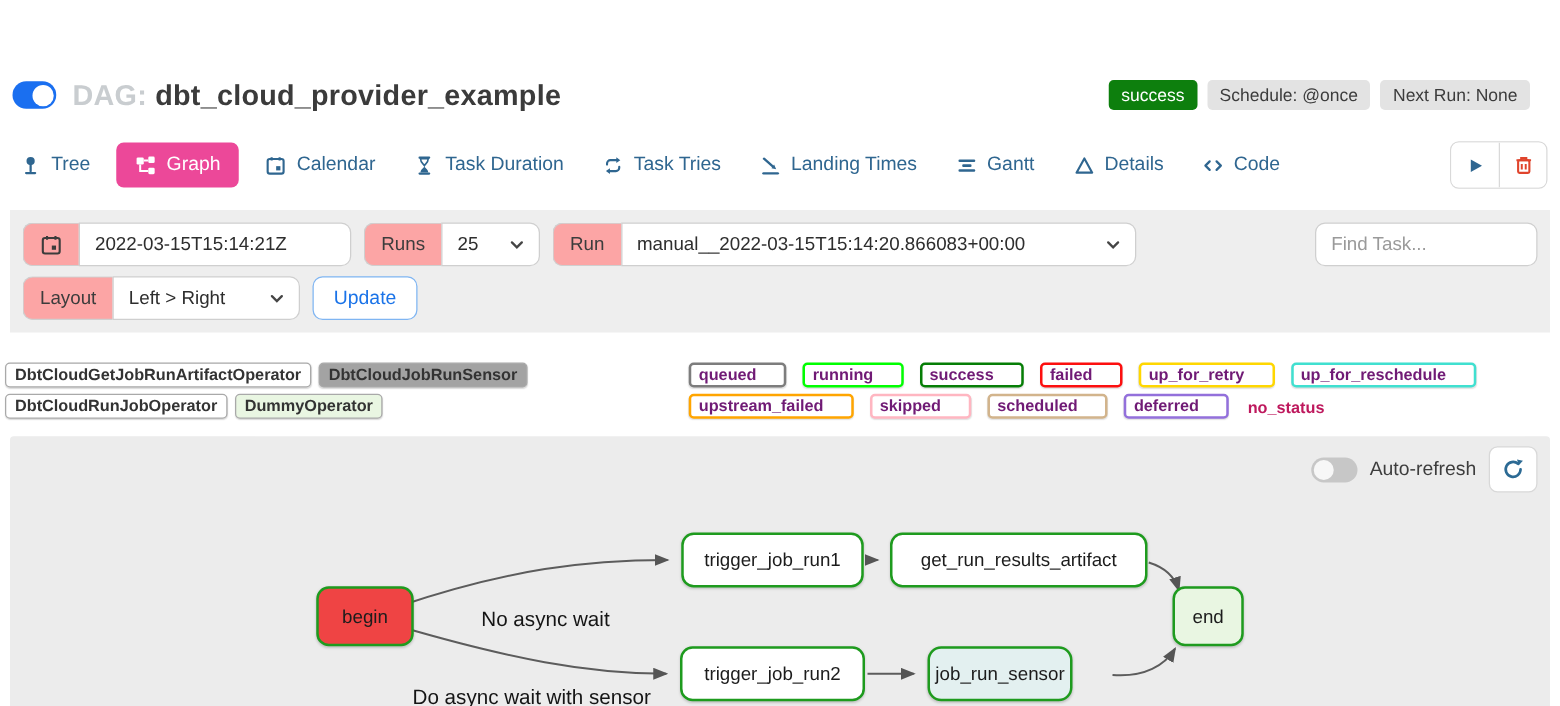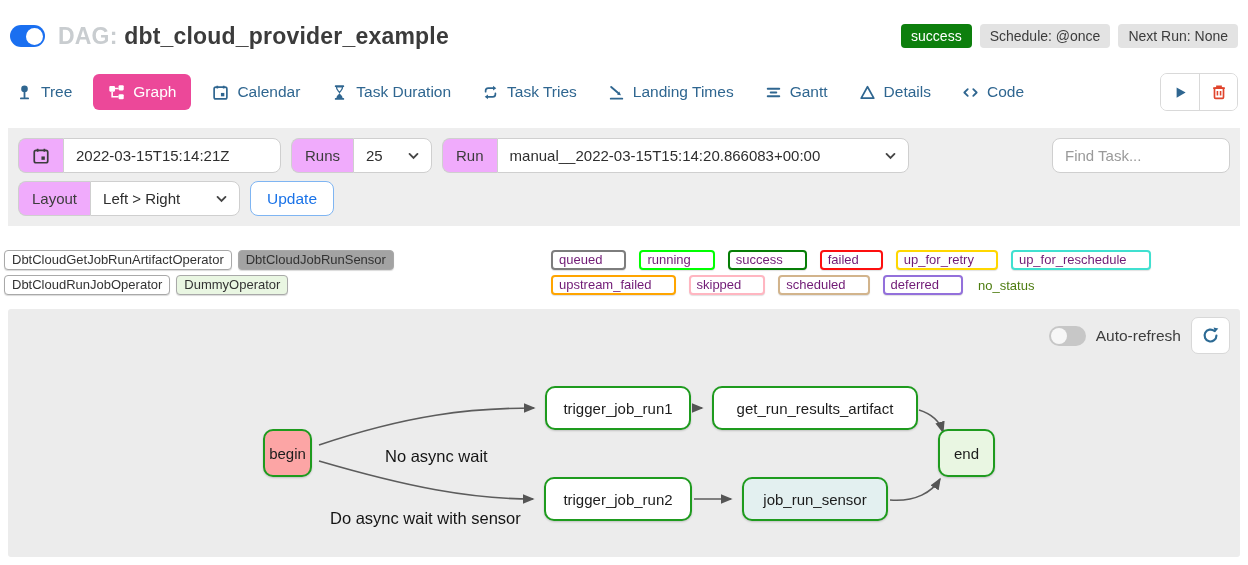--- a/index.html
+++ b/index.html
@@ -1,20 +1,20 @@
 <!DOCTYPE html>
 <html><head>
 <meta charset="utf-8">
 <style>
   * { margin:0; padding:0; box-sizing:border-box; }
   html,body { width:1248px; height:565px; background:#fff; overflow:hidden;
     font-family:"Liberation Sans", sans-serif; color:#3f3f3f; }
 
   
-  .header { display:flex; align-items:center; padding:20px 10px 0 10px; height:52px; }
+  .header { display:flex; align-items:center; padding:20px 24px 0 10px; height:52px;margin-top:40px; }
   .toggle { width:35px; height:22px; border-radius:11px; background:#1a6ff0; position:relative; flex:0 0 auto; cursor:pointer; }
   .toggle .knob { position:absolute; top:2.5px; right:2.5px; width:17px; height:17px; border-radius:50%; background:#fff; }
   .dag-title { margin-left:13px; font-size:23px; font-weight:700; letter-spacing:.2px; white-space:nowrap; }
   .dag-title .prefix { color:#c9cdd0; font-weight:700; }
   .dag-title .name { color:#3b3b3b; }
   .header-badges { margin-left:auto; display:flex; gap:8px; align-items:center; }
   .badge { font-size:14px; padding:4px 10px; border-radius:4px; background:#e3e3e3; color:#3c3c3c; white-space:nowrap; }
   .badge.success { background:#0d7f0d; color:#fff; font-weight:500; }
 
   
@@ -24,36 +24,36 @@
   .tab.active { background:#ec4899; color:#fff; padding:9px 15px; }
   .btn-group { margin-left:auto; display:flex; border:1px solid #d9d9d9; border-radius:7px; overflow:hidden; background:#fff; margin-right:4px; }
   .btn-group .gbtn { width:38px; height:36px; display:flex; align-items:center; justify-content:center; background:#fff; cursor:pointer; }
   .btn-group .gbtn + .gbtn { border-left:1px solid #d9d9d9; }
 
   
   .filterbar { margin:16px 8px 0 8px; background:#eeeeee; padding:10px 10px; }
   .frow { display:flex; align-items:center; }
   .frow + .frow { margin-top:8px; }
   .igroup { display:flex; align-items:stretch; height:35px; }
-  .addon { display:flex; align-items:center; padding:12px 13px; background:#f0abfc; border:1px solid #cfcfcf; border-right:none; border-radius:8px 0 0 8px; font-size:15px; color:#3c3c3c;text-align:center; }
+  .addon { display:flex; align-items:center; padding:12px 13px; background:#fca5a5; border:1px solid #cfcfcf; border-right:none; border-radius:8px 0 0 8px; font-size:15px; color:#3c3c3c;text-align:center; }
   .ifield { display:flex; align-items:center; background:#fff; border:1px solid #cfcfcf; border-radius:0 8px 8px 0; padding:0 12px; font-size:15px; color:#2e2e2e; }
   input.ifield { outline:none; }
   .sel { display:flex; align-items:center; gap:14px; background:#fff; border:1px solid #cfcfcf; border-radius:0 8px 8px 0; padding:0 12px; font-size:15px; color:#2e2e2e; cursor:pointer; white-space:nowrap; }
   .gap { width:10px; }
   .find-task { margin-left:auto; height:35px; width:178px; border:1px solid #cfcfcf; border-radius:8px; background:#fff; padding:0 12px; font-size:15px; color:#2e2e2e; outline:none; }
   .find-task::placeholder { color:#9a9a9a; }
   .update-btn { margin-left:10px; height:35px; padding:0 16px; background:#fff; border:1.5px solid #7fb5f2; border-radius:8px; color:#1a73e8; font-size:15.5px; cursor:pointer; font-family:"Liberation Sans", sans-serif; }
 
   
-  .legend { display:flex; margin:24px 4px 0 4px; align-items:center; }
+  .legend { display:flex; margin:24px 4px 0 4px; align-items:center;font-weight:bold; }
   .legend-ops { flex:0 0 547px; display:flex; flex-wrap:wrap; gap:6px; row-gap:5px; }
   .legend-statuses { flex:1; display:flex; flex-wrap:wrap; gap:13px; row-gap:5px; align-items:center; }
   .op-badge { font-size:13px; color:#333; border:1px solid #a9a9a9; border-radius:4px; padding:1px 7px 2px 7px; background:#fff; box-shadow:0 1px 1px rgba(0,0,0,.15); white-space:nowrap; }
   .status-badge { font-size:13px; color:#701a75; border:2px solid #888; border-radius:4px; padding:0 22px 1px 6px; background:#fff; box-shadow:0 1px 1px rgba(0,0,0,.12); white-space:nowrap; }
-  .no-status { font-size:13px; color:#4d7c0f; padding:1px 2px; }
+  .no-status { font-size:13px; color:#be185d; padding:1px 2px; }
 
   
   .graph-panel { position:relative; margin:14px 8px 0 8px; height:248px; background:#ececec; border-radius:3px; }
   .graph-controls { position:absolute; top:8px; right:10px; display:flex; align-items:center; gap:10px; z-index:5; }
   .mini-toggle { width:37px; height:20px; border-radius:10px; background:#c7c7c7; position:relative; cursor:pointer; }
   .mini-toggle .knob { position:absolute; top:2px; left:2px; width:16px; height:16px; border-radius:50%; background:#f7f7f7; }
   .auto-label { font-size:15.5px; color:#3d3d3d; }
   .refresh-btn { width:39px; height:37px; background:#fff; border:1px solid #d8d8d8; border-radius:7px; display:flex; align-items:center; justify-content:center; cursor:pointer; }
   .edges { position:absolute; inset:0; width:100%; height:100%; }
   .node { position:absolute; display:flex; align-items:center; justify-content:center; border:2.5px solid #1e9b1e; border-radius:10px; font-size:15px; color:#1c1c1c; background:#fff; box-shadow:0 1px 2px rgba(0,0,0,.18); cursor:pointer; white-space:nowrap; }
@@ -253,22 +253,22 @@
     <g stroke="#5c5c5c" stroke-width="1.6" fill="none">
       <path d="M311,136 C400,106 462,99 526,99" marker-end="url(#arr)"></path>
       <path d="M311,152 C400,178 462,190 525,190" marker-end="url(#arr)"></path>
       <path d="M685,99 L694,99" marker-end="url(#arr)"></path>
       <path d="M911,101 C924,105 932,113 935,123" marker-end="url(#arr)"></path>
       <path d="M686,190 L723,190" marker-end="url(#arr)"></path>
       <path d="M882,191 C908,193 924,183 932,170" marker-end="url(#arr)"></path>
     </g>
   </svg>
 
-  <div class="node" style="left: 255px; top: 120px; width: 49px; height: 48px; background: #fca5a5;">begin</div>
+  <div class="node" style="left: 245px; top: 120px; width: 78px; height: 48px; background: #ef4444;">begin</div>
   <div class="node" style="left: 537px; top: 77px; width: 146px; height: 44px; background: rgb(255, 255, 255);">trigger_job_run1</div>
   <div class="node" style="left: 704px; top: 77px; width: 206px; height: 44px; background: rgb(255, 255, 255);">get_run_results_artifact</div>
   <div class="node" style="left: 930px; top: 120px; width: 57px; height: 48px; background: rgb(233, 246, 226);">end</div>
   <div class="node" style="left: 536px; top: 168px; width: 148px; height: 44px; background: rgb(255, 255, 255);">trigger_job_run2</div>
-  <div class="node" style="left: 734px; top: 168px; width: 146px; height: 44px; background: rgb(227, 240, 240);">job_run_sensor</div>
+  <div class="node" style="left: 734px; top: 168px; width: 116px; height: 44px; background: rgb(227, 240, 240); border-radius: 11px;">job_run_sensor</div>
 
   <span class="edge-label" style="left:377px; top:106px;margin-top:32px;">No async wait</span>
   <span class="edge-label" style="left:322px; top:200px;">Do async wait with sensor</span>
 </div>
 
 </body></html>

